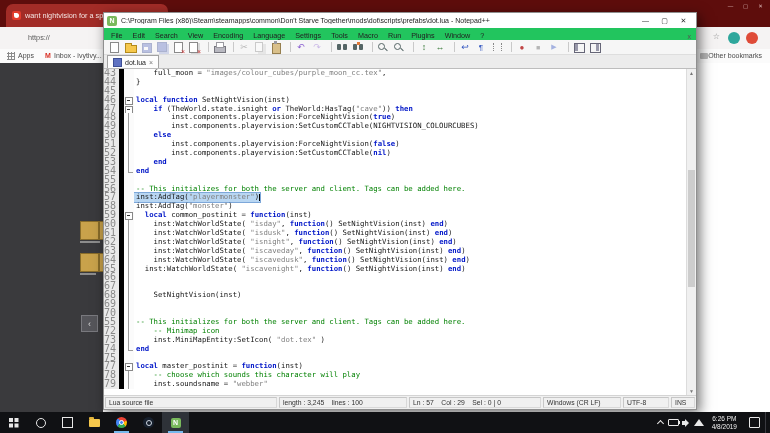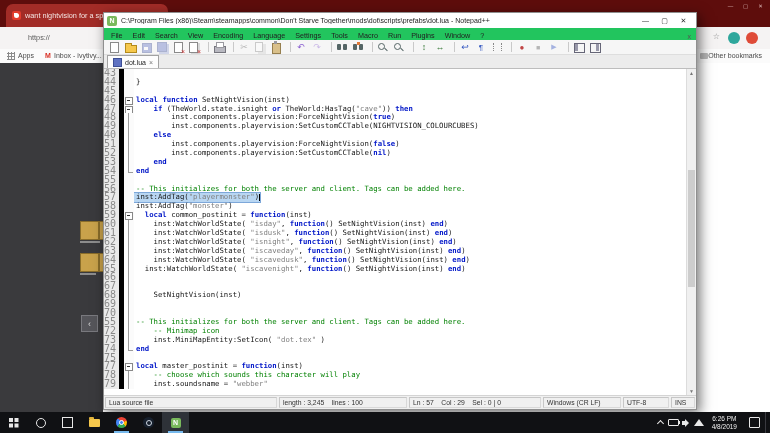--- a/index.html
+++ b/index.html
@@ -266,20 +266,21 @@
         <span class="tab-floppy"></span>
         <span>dot.lua</span>
         <span class="tab-close">×</span>
       </div>
     </div>
     <div class="npp-editor">
       <div id="editor-lines">
           <div class="code-line">
             <span class="ln">43</span>
             <span class="fold"></span>
+            <pre class="code-text"><span class="t-p">    full_moon = </span><span class="t-s">"images/colour_cubes/purple_moon_cc.tex"</span><span class="t-p">,</span></pre>
           </div>
           <div class="code-line">
             <span class="ln">44</span>
             <span class="fold"></span>
             <pre class="code-text"><span class="t-p">}</span></pre>
           </div>
           <div class="code-line">
             <span class="ln">45</span>
             <span class="fold"></span>
             <pre class="code-text"></pre>
@@ -298,21 +299,21 @@
             <span class="ln">48</span>
             <span class="fold f-l"></span>
             <pre class="code-text"><span class="t-p">        inst.components.playervision:ForceNightVision(</span><span class="t-k">true</span><span class="t-p">)</span></pre>
           </div>
           <div class="code-line">
             <span class="ln">49</span>
             <span class="fold f-l"></span>
             <pre class="code-text"><span class="t-p">        inst.components.playervision:SetCustomCCTable(NIGHTVISION_COLOURCUBES)</span></pre>
           </div>
           <div class="code-line">
-            <span class="ln">40</span>
+            <span class="ln">30</span>
             <span class="fold f-l"></span>
             <pre class="code-text"><span class="t-p">    </span><span class="t-k">else</span></pre>
           </div>
           <div class="code-line">
             <span class="ln">51</span>
             <span class="fold f-l"></span>
             <pre class="code-text"><span class="t-p">        inst.components.playervision:ForceNightVision(</span><span class="t-k">false</span><span class="t-p">)</span></pre>
           </div>
           <div class="code-line">
             <span class="ln">52</span>

